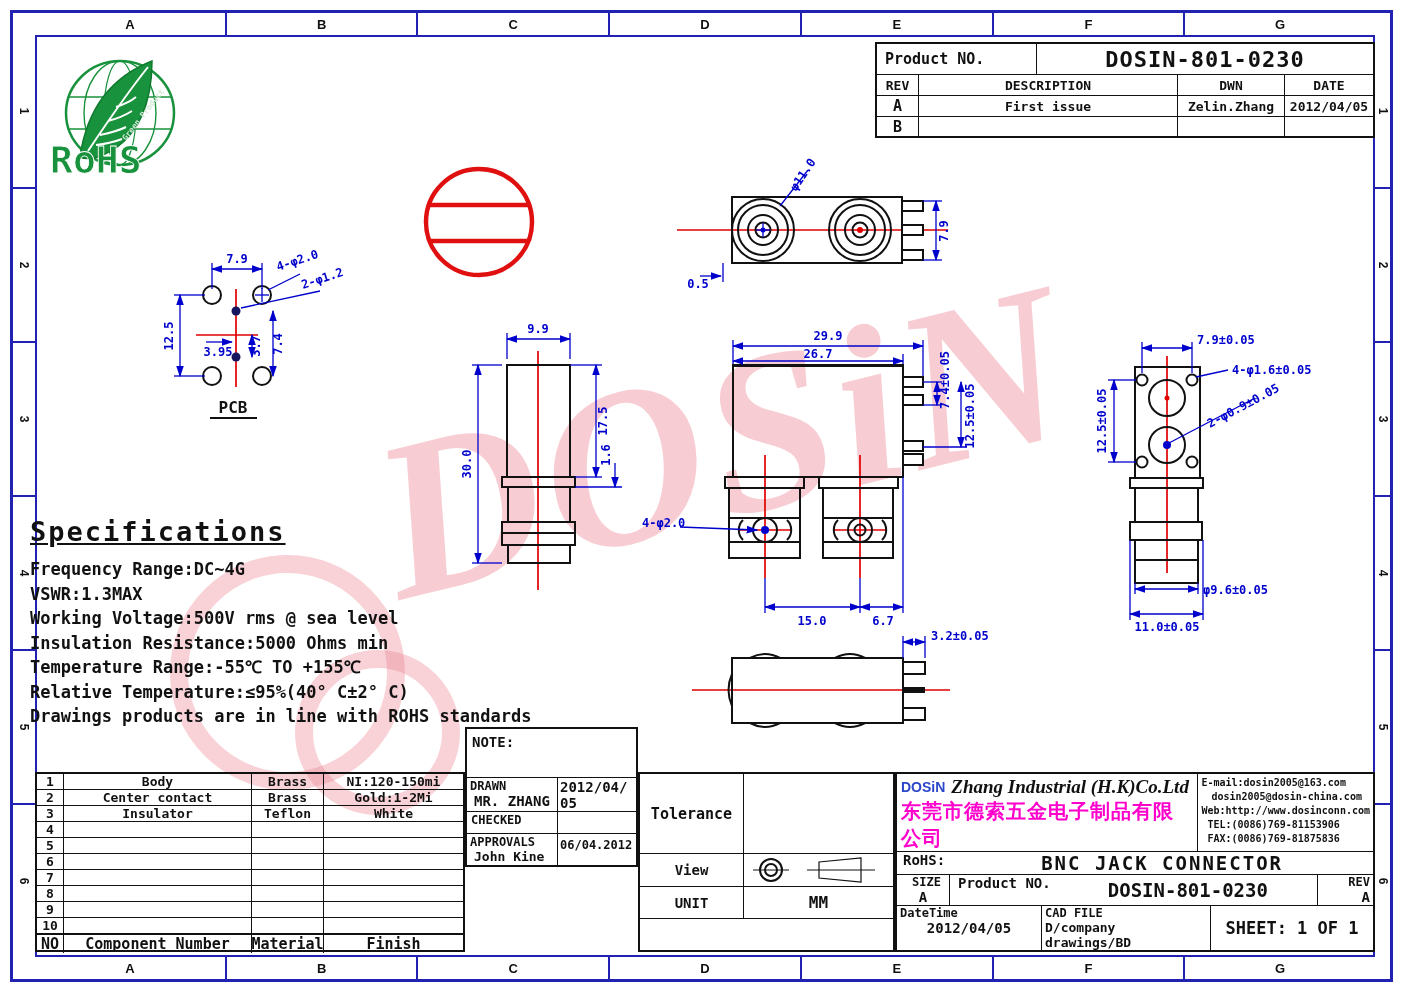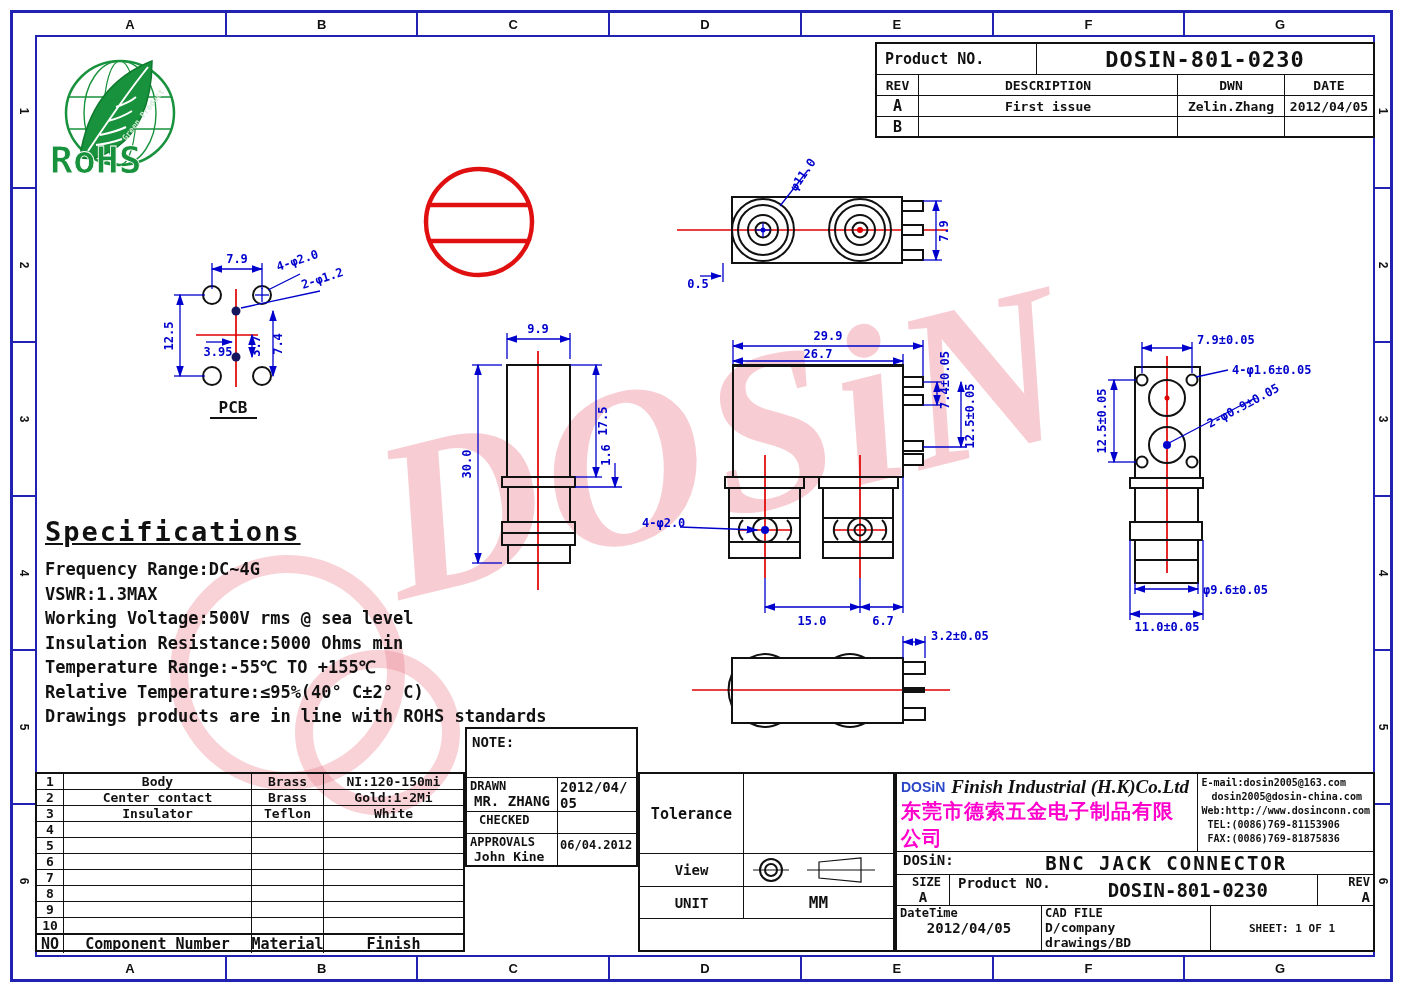--- a/index.html
+++ b/index.html
@@ -29,21 +29,21 @@
 
 .revblk{left:875px;top:42px;width:500px;border:2px solid #111;background:#fff}
 .rrow{display:flex;border-top:1.5px solid #111}
 .rrow:first-child{border-top:none}
 .rc{border-right:1.5px solid #111;display:flex;align-items:center;justify-content:center;
   font:bold 13px "DejaVu Sans Mono",monospace;overflow:hidden}
 .rc:last-child{border-right:none}
 
 .tt{font-family:"DejaVu Sans Mono",monospace;font-weight:bold}
 
-.specs{left:45px;top:516px;width:560px}
+.specs{left:30px;top:516px;width:560px}
 .specs h2{font:bold 27px "DejaVu Sans Mono",monospace;letter-spacing:2px;
   text-decoration:underline;margin-bottom:10px}
 .specs div{font:bold 17px "DejaVu Sans Mono",monospace;line-height:24.5px;white-space:pre}
 
 .blk{position:absolute;border:2px solid #111;background:transparent}
 .prow{display:flex;border-bottom:1.5px solid #111}
 .prow:last-child{border-bottom:none}
 .pc{border-right:1.5px solid #111;display:flex;align-items:center;justify-content:center;
   font:bold 13px "DejaVu Sans Mono",monospace;overflow:hidden}
 .pc:last-child{border-right:none}
@@ -450,21 +450,21 @@
     <span class="tt" style="font-size:14px">NOTE:</span>
   </div>
   <div style="height:34px;border-bottom:1.5px solid #111;display:flex">
     <div style="width:91px;border-right:1.5px solid #111;padding:1px 3px">
       <div class="lblsm">DRAWN</div>
       <div class="tt" style="font-size:14px;padding-left:4px">MR. ZHANG</div>
     </div>
     <div class="tt" style="flex:1;font-size:14px;padding:1px 2px;word-break:break-all;line-height:16px">2012/04/05</div>
   </div>
   <div style="height:33px;border-bottom:1.5px solid #111;display:flex">
-    <div style="width:91px;border-right:1.5px solid #111;padding:1px 12px">
+    <div style="width:91px;border-right:1.5px solid #111;padding:1px 4px">
       <div class="lblsm">CHECKED</div>
     </div>
     <div class="tt" style="flex:1"></div>
   </div>
   <div style="flex:1;display:flex">
     <div style="width:91px;border-right:1.5px solid #111;padding:1px 3px">
       <div class="lblsm">APPROVALS</div>
       <div class="tt" style="font-size:13px;padding-left:4px">John Kine</div>
     </div>
     <div class="tt" style="flex:1;font-size:12px;padding:4px 2px;word-break:break-all;line-height:15px">06/04.2012</div>
@@ -491,35 +491,35 @@
     <div class="pc" style="width:104px;border-right:1.5px solid #111;font-size:14px">UNIT</div>
     <div class="pc" style="flex:1;font-size:16px">MM</div>
   </div>
 </div>
 
 <div class="abs blk" style="left:895px;top:772px;width:480px;height:180px;display:flex;flex-direction:column">
   <div style="height:78px;border-bottom:1.5px solid #111;display:flex">
     <div style="width:312px;padding:2px 4px;overflow:hidden">
       <div style="display:flex;align-items:center">
         <span style="font:bold 14px 'Liberation Sans',sans-serif;color:#2b46c8;margin-right:6px">DOSiN</span>
-        <span style="font:italic bold 19px 'Liberation Serif',serif">Finish Industrial (H.K)Co.Ltd</span>
+        <span style="font:italic bold 19px 'Liberation Serif',serif">Zhang Industrial (H.K)Co.Ltd</span>
       </div>
       <div style="font:bold 20px 'Liberation Sans',sans-serif;color:#ff00cc;letter-spacing:1px">东莞市德索五金电子制品有限公司</div>
 
     </div>
     <div style="flex:1;border-left:1.5px solid #111;padding:2px 3px;font:bold 10px 'DejaVu Sans Mono',monospace;line-height:14px">
       <div>E-mail:dosin2005@163.com</div>
       <div style="padding-left:10px">dosin2005@dosin-china.com</div>
       <div>Web:http://www.dosinconn.com</div>
       <div style="padding-left:6px">TEL:(0086)769-81153906</div>
       <div style="padding-left:6px">FAX:(0086)769-81875836</div>
     </div>
   </div>
   <div style="height:33px;border-bottom:1.5px solid #111;display:flex;align-items:center">
-    <span class="tt" style="font-size:14px;padding:0 6px;align-self:flex-start">DOSiN:</span>
+    <span class="tt" style="font-size:14px;padding:0 6px;align-self:flex-start">RoHS:</span>
     <span class="tt" style="flex:1;text-align:center;font-size:19px;letter-spacing:2px">BNC JACK CONNECTOR</span>
   </div>
   <div style="height:34px;border-bottom:1.5px solid #111;display:flex">
     <div style="width:53px;border-right:1.5px solid #111;padding:0 15px">
       <div class="lblsm">SIZE</div>
       <div class="tt" style="font-size:14px;text-align:center">A</div>
     </div>
     <div style="flex:1;border-right:1.5px solid #111;display:flex;align-items:center">
       <span class="tt" style="font-size:14px;padding:0 8px;align-self:flex-start">Product NO.</span>
       <span class="tt" style="flex:1;text-align:center;font-size:19px">DOSIN-801-0230</span>
@@ -531,15 +531,15 @@
   </div>
   <div style="flex:1;display:flex">
     <div style="width:145px;border-right:1.5px solid #111;padding:0 3px">
       <div class="lblsm">DateTime</div>
       <div class="tt" style="font-size:14px;text-align:center">2012/04/05</div>
     </div>
     <div style="flex:1;border-right:1.5px solid #111;padding:0 3px">
       <div class="lblsm">CAD FILE</div>
       <div class="tt" style="font-size:13px">D/company drawings/BD</div>
     </div>
-    <div class="pc" style="flex:1;font-size:11px;border-right:none">SHEET: 1 OF 1</div>
+    <div class="pc" style="flex:1;font-size:17px;border-right:none">SHEET: 1 OF 1</div>
   </div>
 </div>
 
 </body></html>

